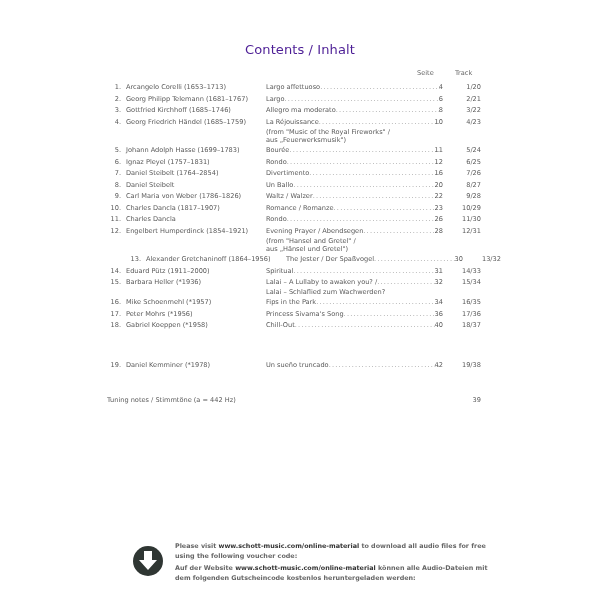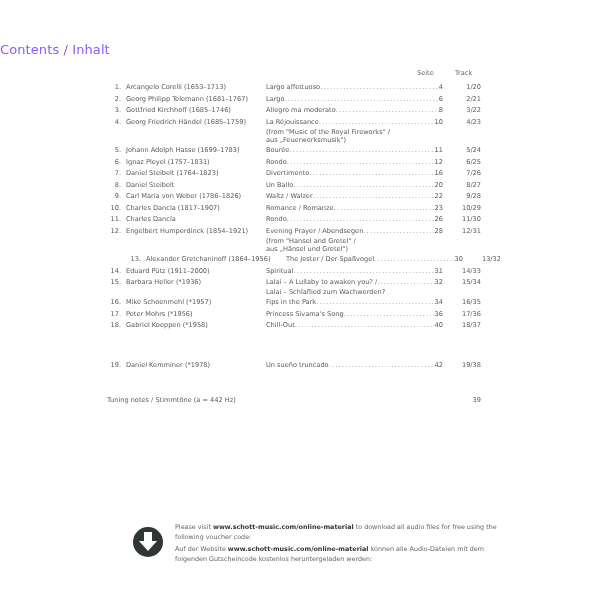--- a/index.html
+++ b/index.html
@@ -1,42 +1,42 @@
 <!DOCTYPE html>
 <html><head>
   <meta charset="utf-8">
   <style>
     html, body { margin: 0; padding: 0; background: #ffffff; }
     body {
       width: 600px; height: 600px; position: relative; overflow: hidden;
       font-family: "DejaVu Sans", sans-serif; color: #5a5a5a;
     }
     .title {
-      position: absolute; top: 42px; left: 0; width: 600px; text-align: left;
-      font-size: 13px; color: #8b5cf6; letter-spacing: 0.1px;
+      position: absolute; top: 42px; left: 0; width: 600px; text-align: center;
+      font-size: 13px; color: #4c1d95; letter-spacing: 0.1px;
     }
     .colhead {
       position: absolute; top: 69px; font-size: 6.6px; color: #666;
     }
     .toc { position: absolute; left: 107px; top: 82px; width: 400px; }
     .row { position: relative; font-size: 6.6px; line-height: 11px; }
     .row .num { position: absolute; left: 0; width: 14px; text-align: right; }
     .row .comp { position: absolute; left: 19px; }
     .row .work { position: absolute; left: 159px; width: 250px; }
     .row .work .line { display: block; white-space: nowrap; }
     .row .work .first { display: flex; width: 175px; overflow: hidden; }
     .row .work .first .t { white-space: nowrap; }
     .row .work .first .dots {
       flex: 1; overflow: hidden; white-space: nowrap; color: #8a8a8a; letter-spacing: 1.2px;
     }
     .row .page { position: absolute; left: 320px; width: 16px; text-align: right; }
     .row .track { position: absolute; left: 348px; width: 26px; text-align: right; }
     .tuning { position: absolute; left: 107px; top: 396px; font-size: 6.6px; width: 400px; }
     .tuning .page { position: absolute; left: 320px; width: 16px; text-align: right; top: 0; }
-    .notice { position: absolute; left: 133px; top: 523px; width: 370px; }
+    .notice { position: absolute; left: 133px; top: 542px; width: 370px; font-weight: bold; }
     .dl-icon {
       position: absolute; left: 0; top: 4px; width: 30px; height: 30px; border-radius: 50%;
       background: #2f3633;
     }
     .dl-icon svg { position: absolute; left: 6px; top: 5px; }
     .notice p {
       margin: 0 0 3px 42px; font-size: 6.4px; line-height: 9.5px; color: #666;
     }
     .notice b { color: #333; }
   </style>
@@ -117,21 +117,21 @@
         <span class="line first">
           <span class="t">Rondo</span>
           <span class="dots">................................................................................</span>
         </span>
       </span>
       <span class="page">12</span>
       <span class="track">6/25</span>
     </div>
     <div class="row" style="height: 11.5px;">
       <span class="num">7.</span>
-      <span class="comp">Daniel Steibelt (1764–1823)</span>
+      <span class="comp">Daniel Steibelt (1764–2854)</span>
       <span class="work">
         <span class="line first">
           <span class="t">Divertimento</span>
           <span class="dots">................................................................................</span>
         </span>
       </span>
       <span class="page">16</span>
       <span class="track">7/26</span>
     </div>
     <div class="row" style="height: 11.5px;">

